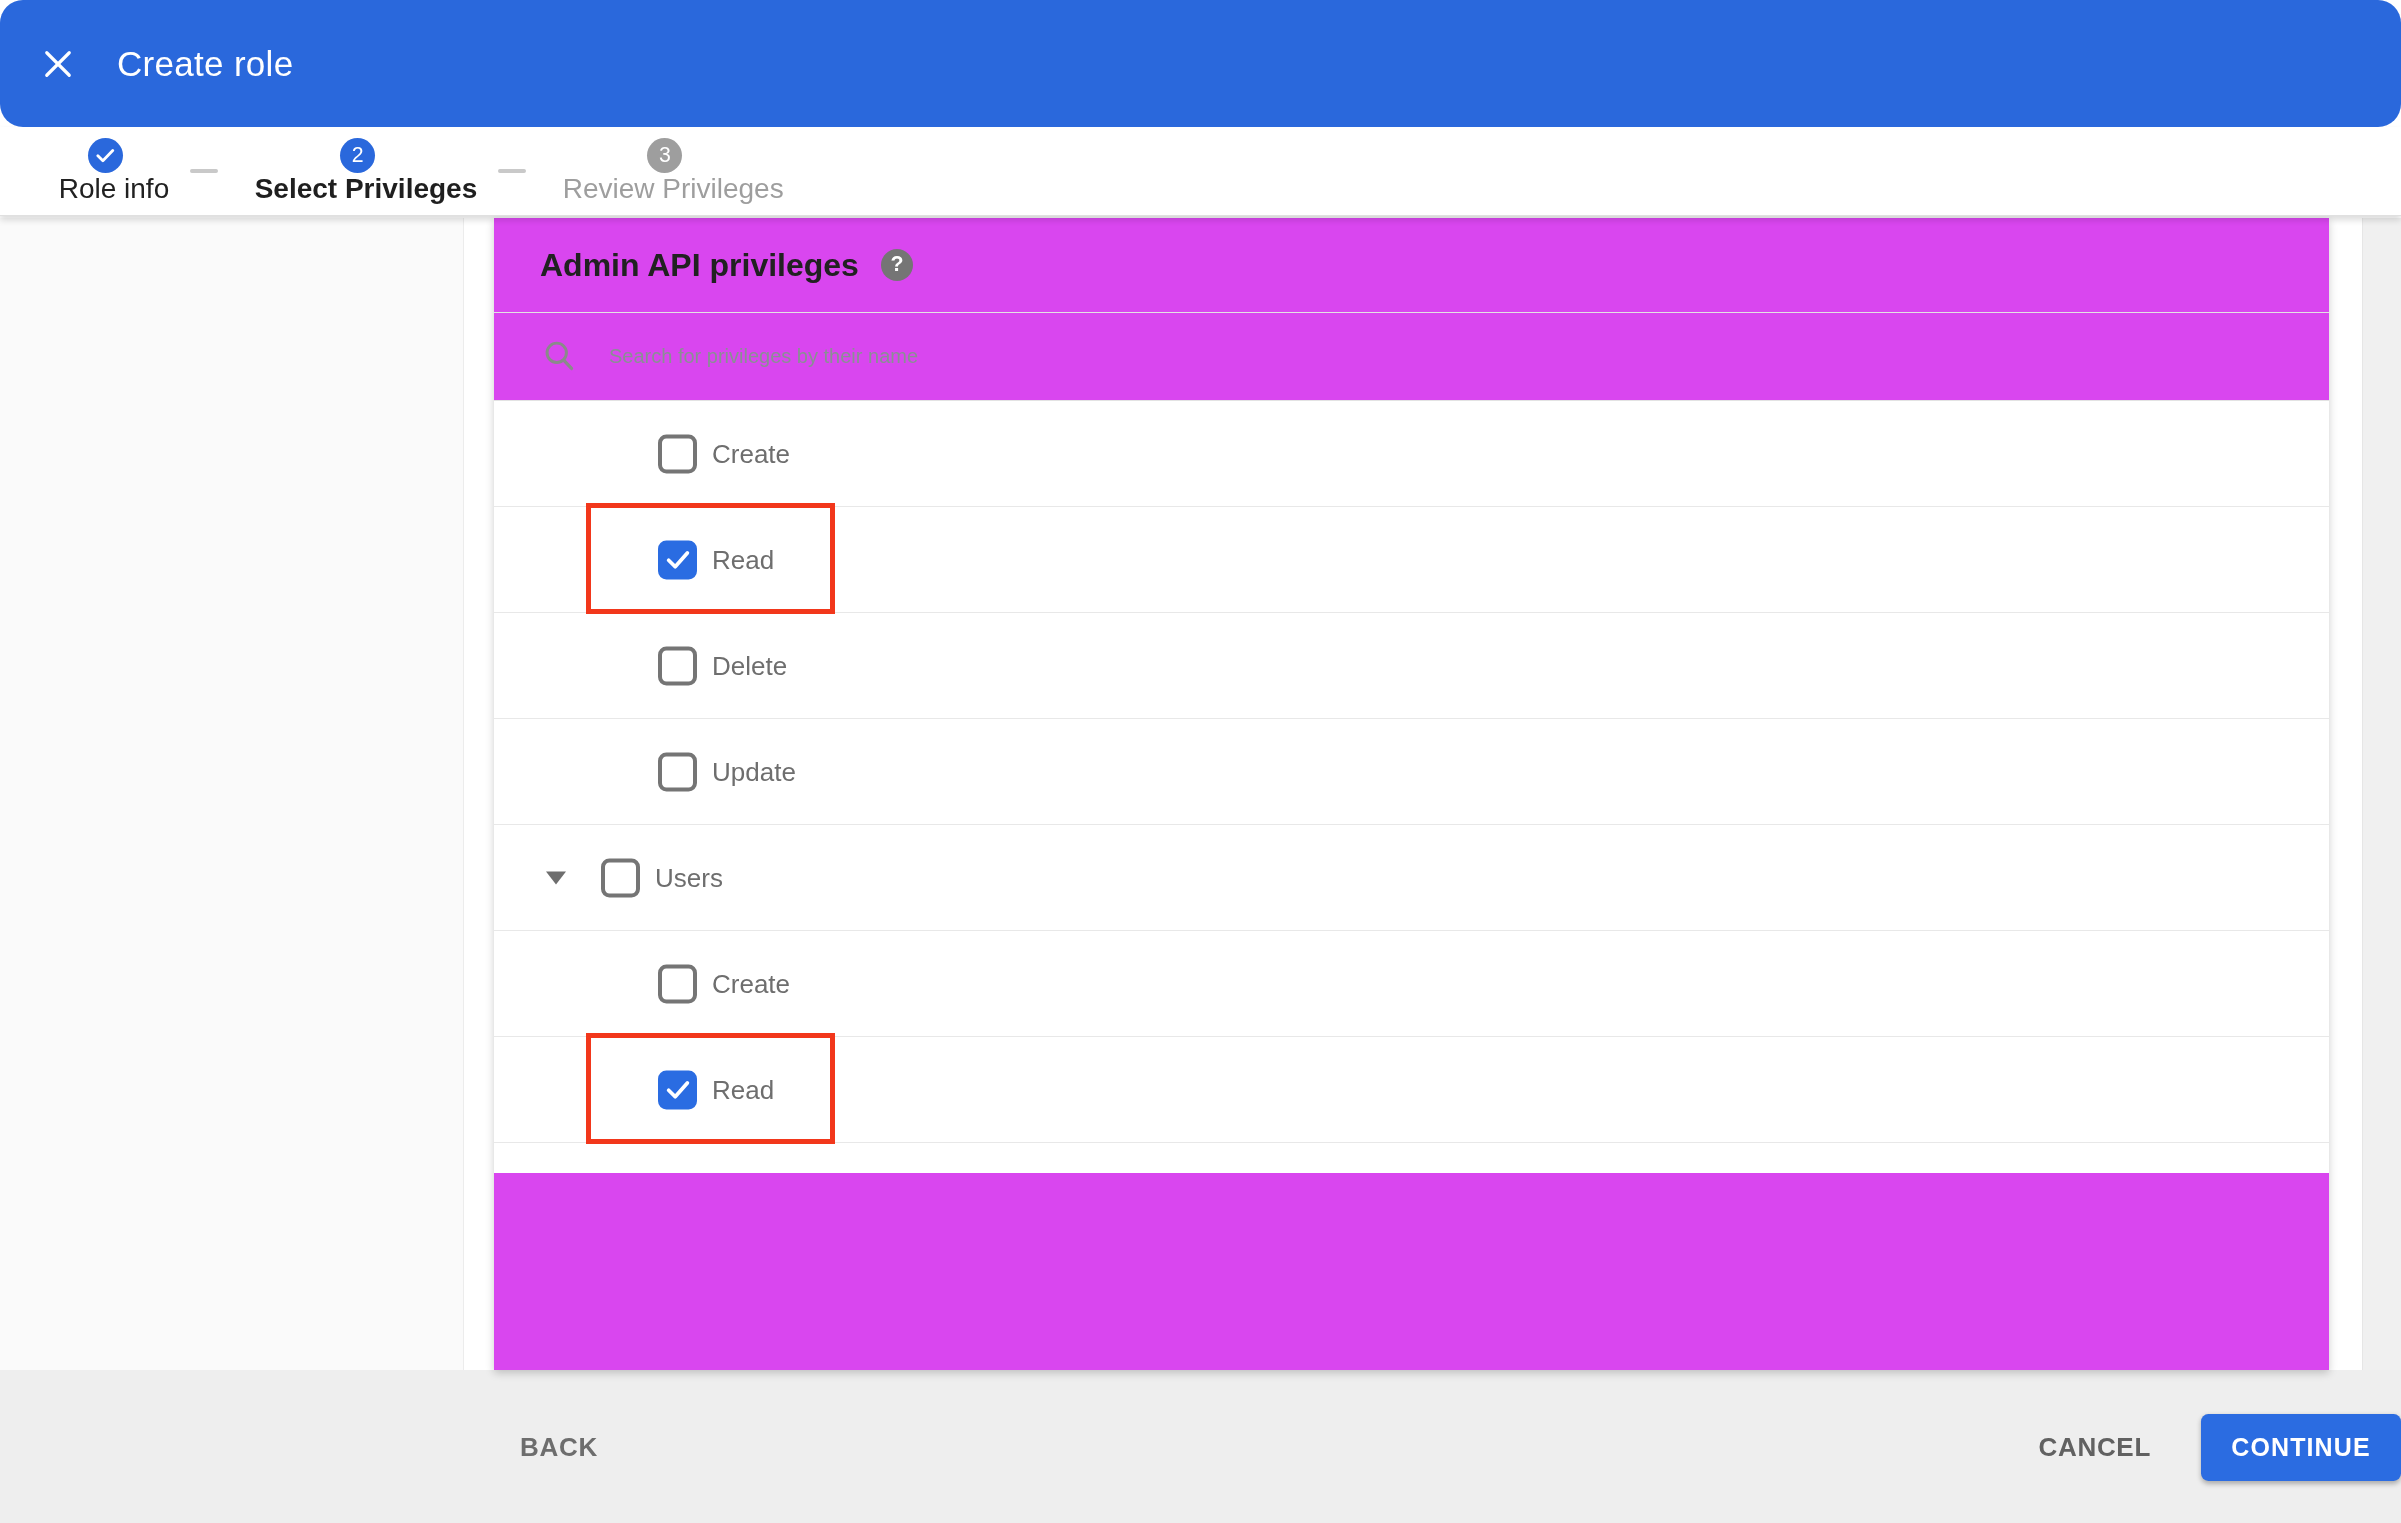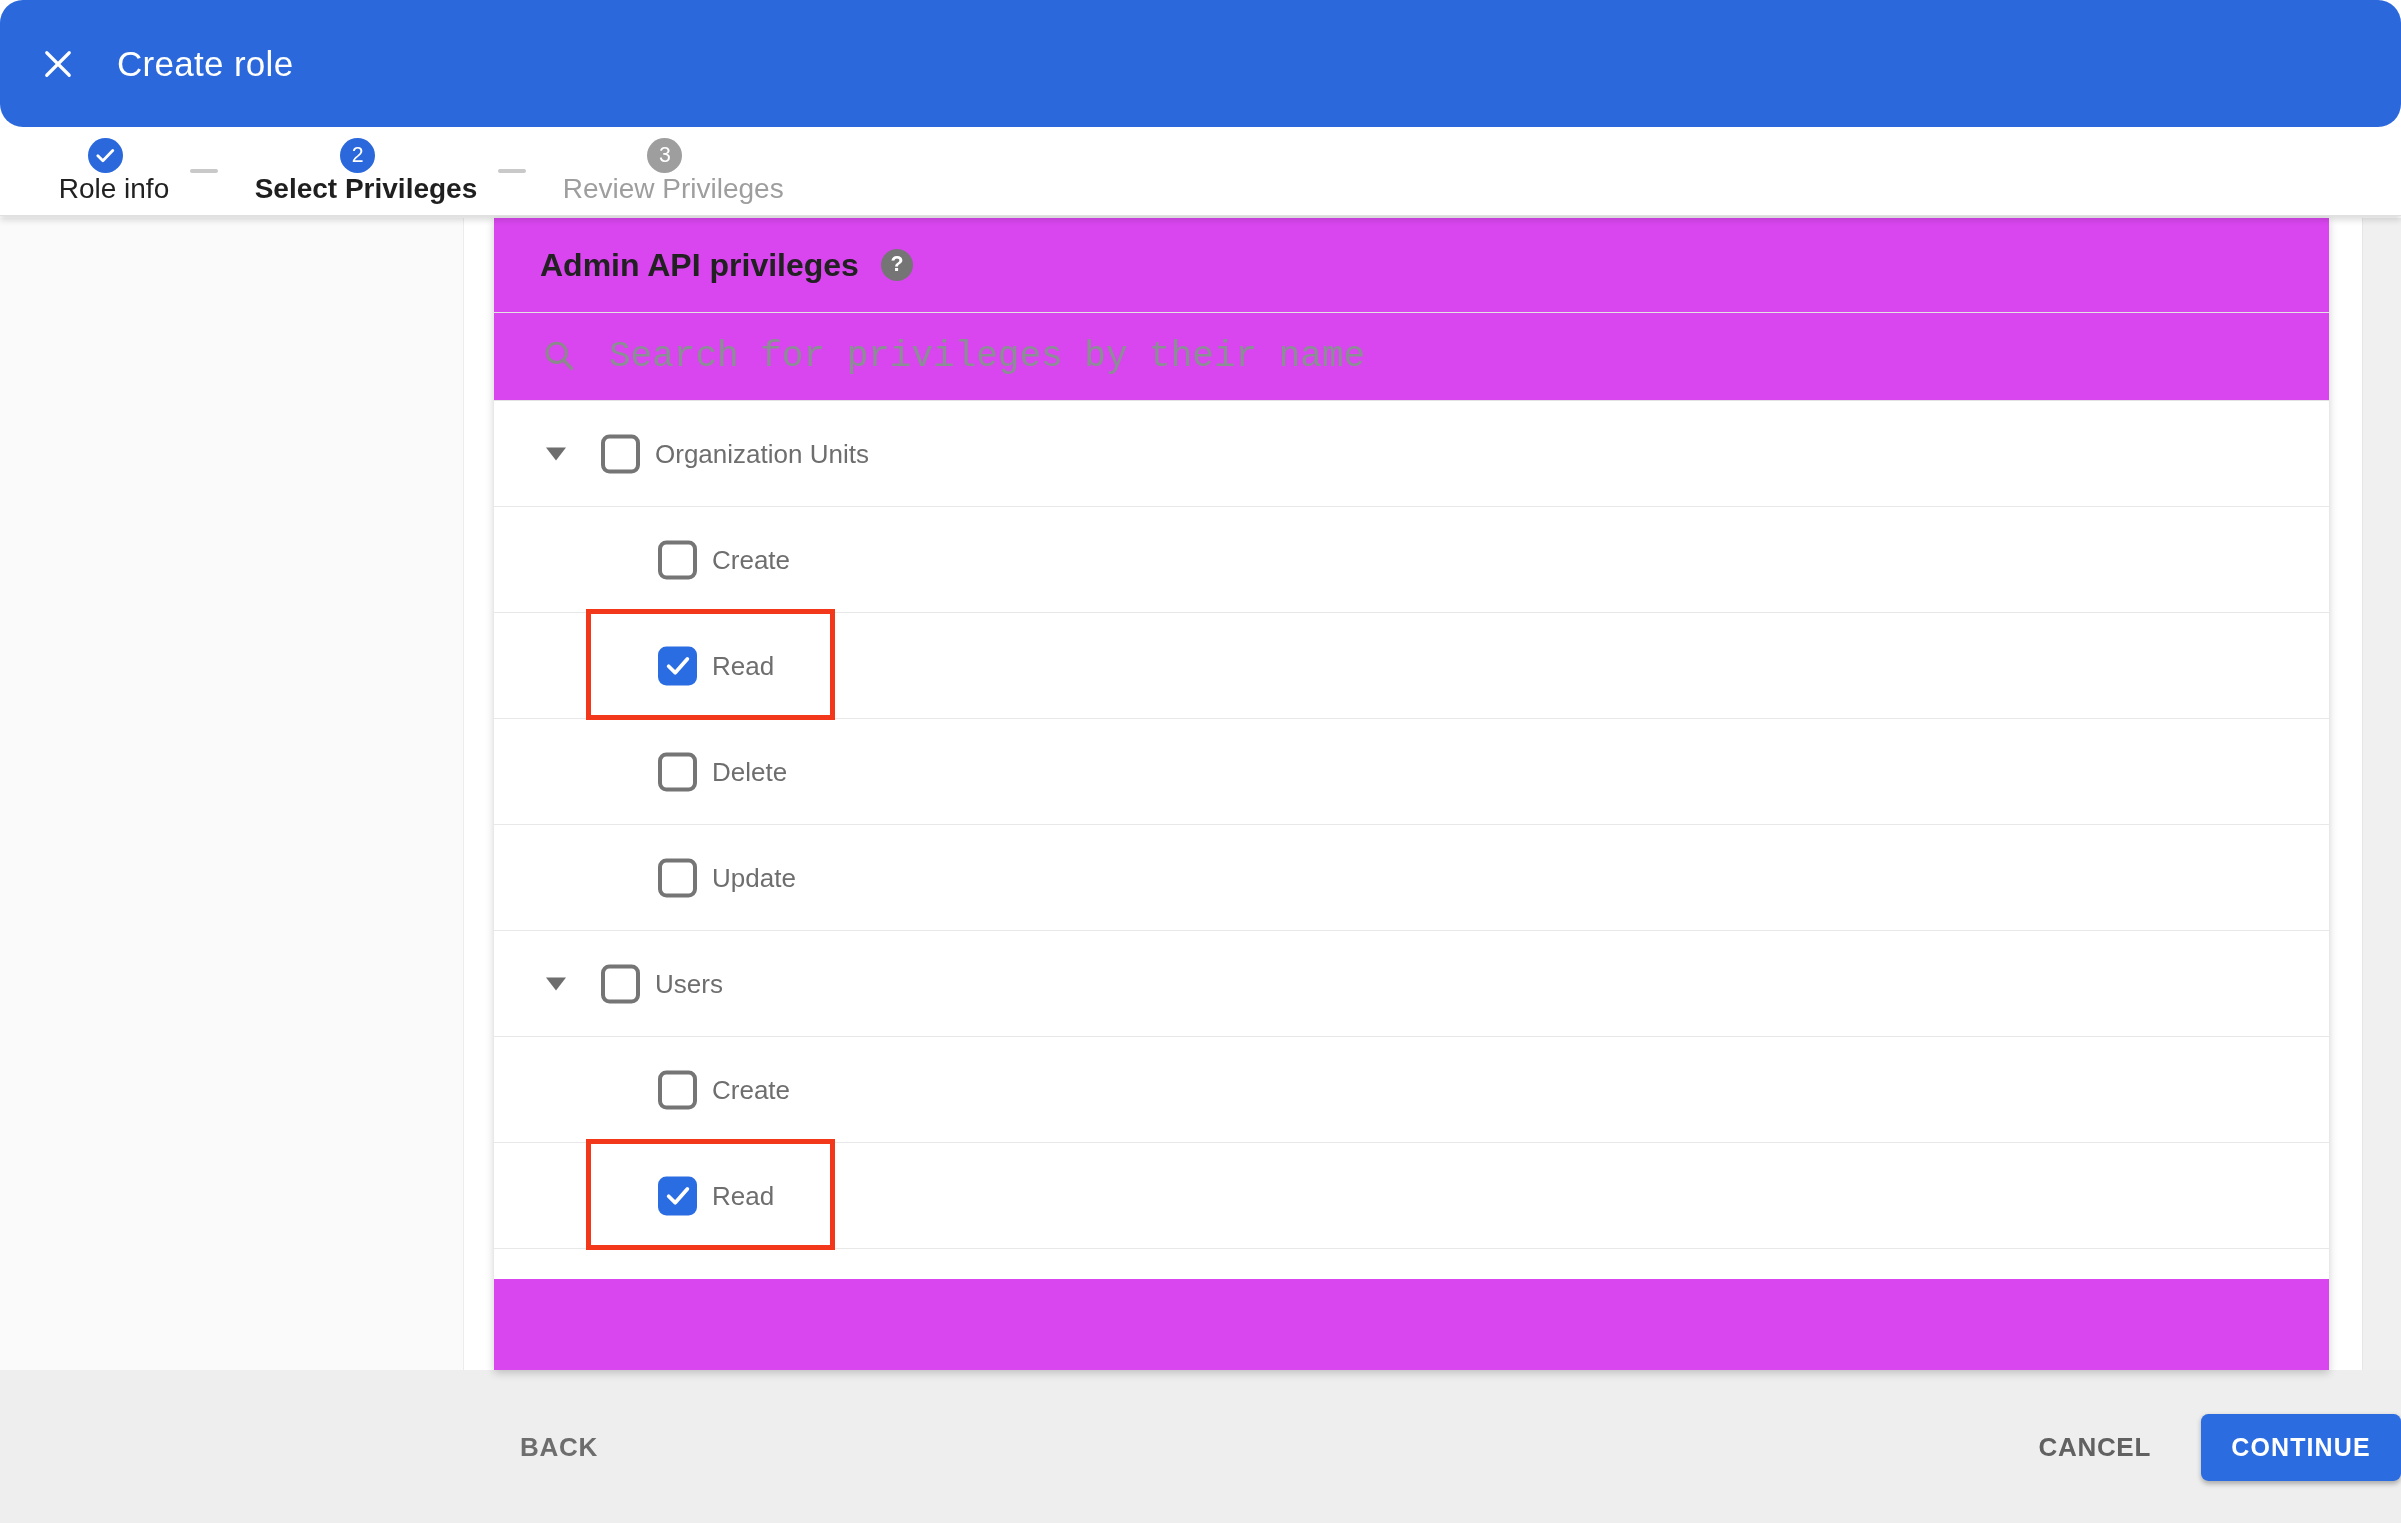--- a/index.html
+++ b/index.html
@@ -93,22 +93,22 @@
     margin-left: 22px; line-height: 1;
   }
   .search-row {
     height: 88px;
     display: flex; align-items: center;
     padding-left: 48px;
     border-bottom: 1.9px solid #e3e3e3;
   }
   .search-input {
     border: none; outline: none; background: transparent;
-    font-size: 36px; color: #3c4043;
-    font-family: Liberation Mono, monospace;
+    font-size: 20px; color: #3c4043;
+    font-family: Liberation Sans, sans-serif;
     margin-left: 30px; width: 1299px;
   }
   .search-input::placeholder { color: #8a8f94; opacity: 1; }
   .table-header {
     height: 91px;
     background: #f4f4f5;
     display: flex; align-items: center;
     padding-left: 46px;
     border-bottom: 1.9px solid #e0e0e0;
   }
@@ -233,25 +233,20 @@
   <div class="search-row">
     <span style="display:flex;">
       <svg width="35" height="35" viewBox="0 0 38 38">
         <circle cx="16" cy="15" r="10.5" fill="none" stroke="#8a8a8a" stroke-width="3.2"></circle>
         <line x1="23.5" y1="23" x2="32" y2="32" stroke="#8a8a8a" stroke-width="3.6" stroke-linecap="round"></line>
       </svg>
     </span>
     <input class="search-input" type="text" placeholder="Search for privileges by their name" style="">
   </div>
   <div id="rows">
-      <div class="prow group">
-        <div class="tri"></div>
-        <div class="cb"></div>
-        <span class="plabel">Organization Units</span>
-      </div>
       <div class="prow child">
         <div class="cb"></div>
         <span class="plabel">Create</span>
       </div>
       <div class="prow child">
         <div class="cb checked">
           <svg viewBox="0 0 24 24" width="28" height="28">
             <path d="M4 12.6 L9.6 18.2 L20 6.4" fill="none" stroke="#ffffff" stroke-width="3.2" stroke-linecap="round" stroke-linejoin="round"></path>
           </svg>
         </div>

